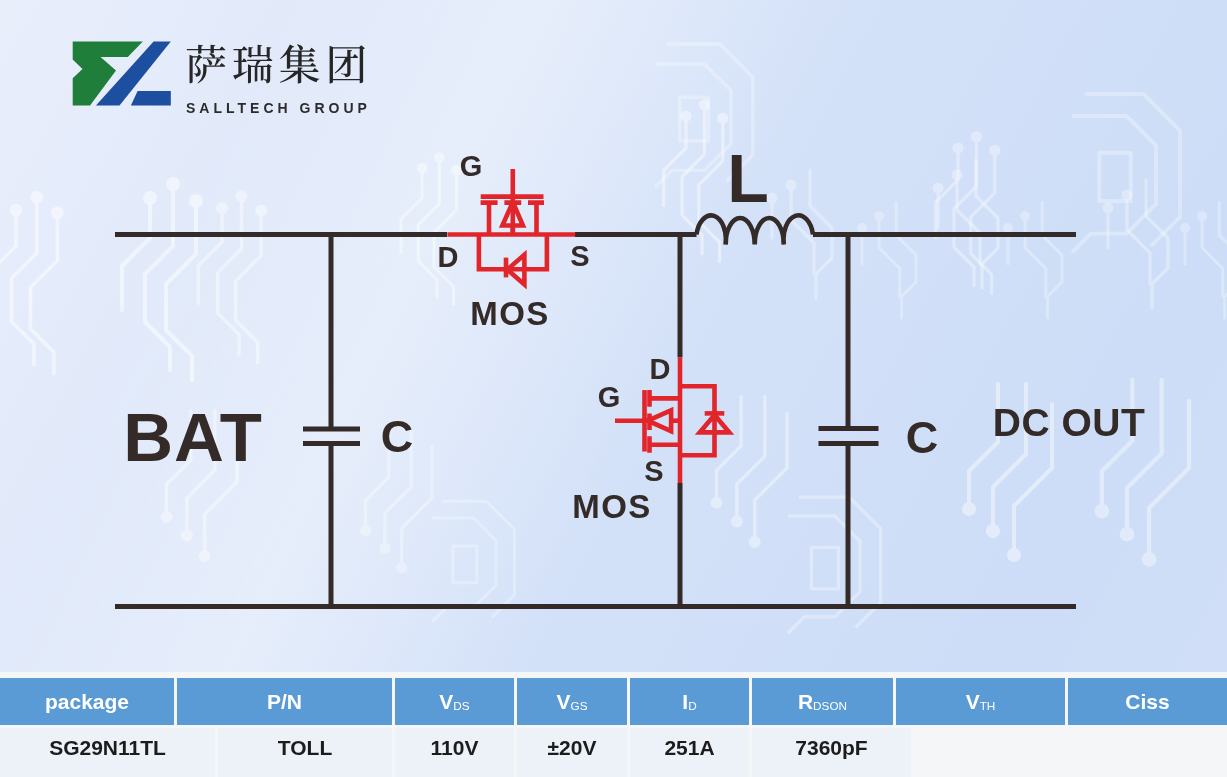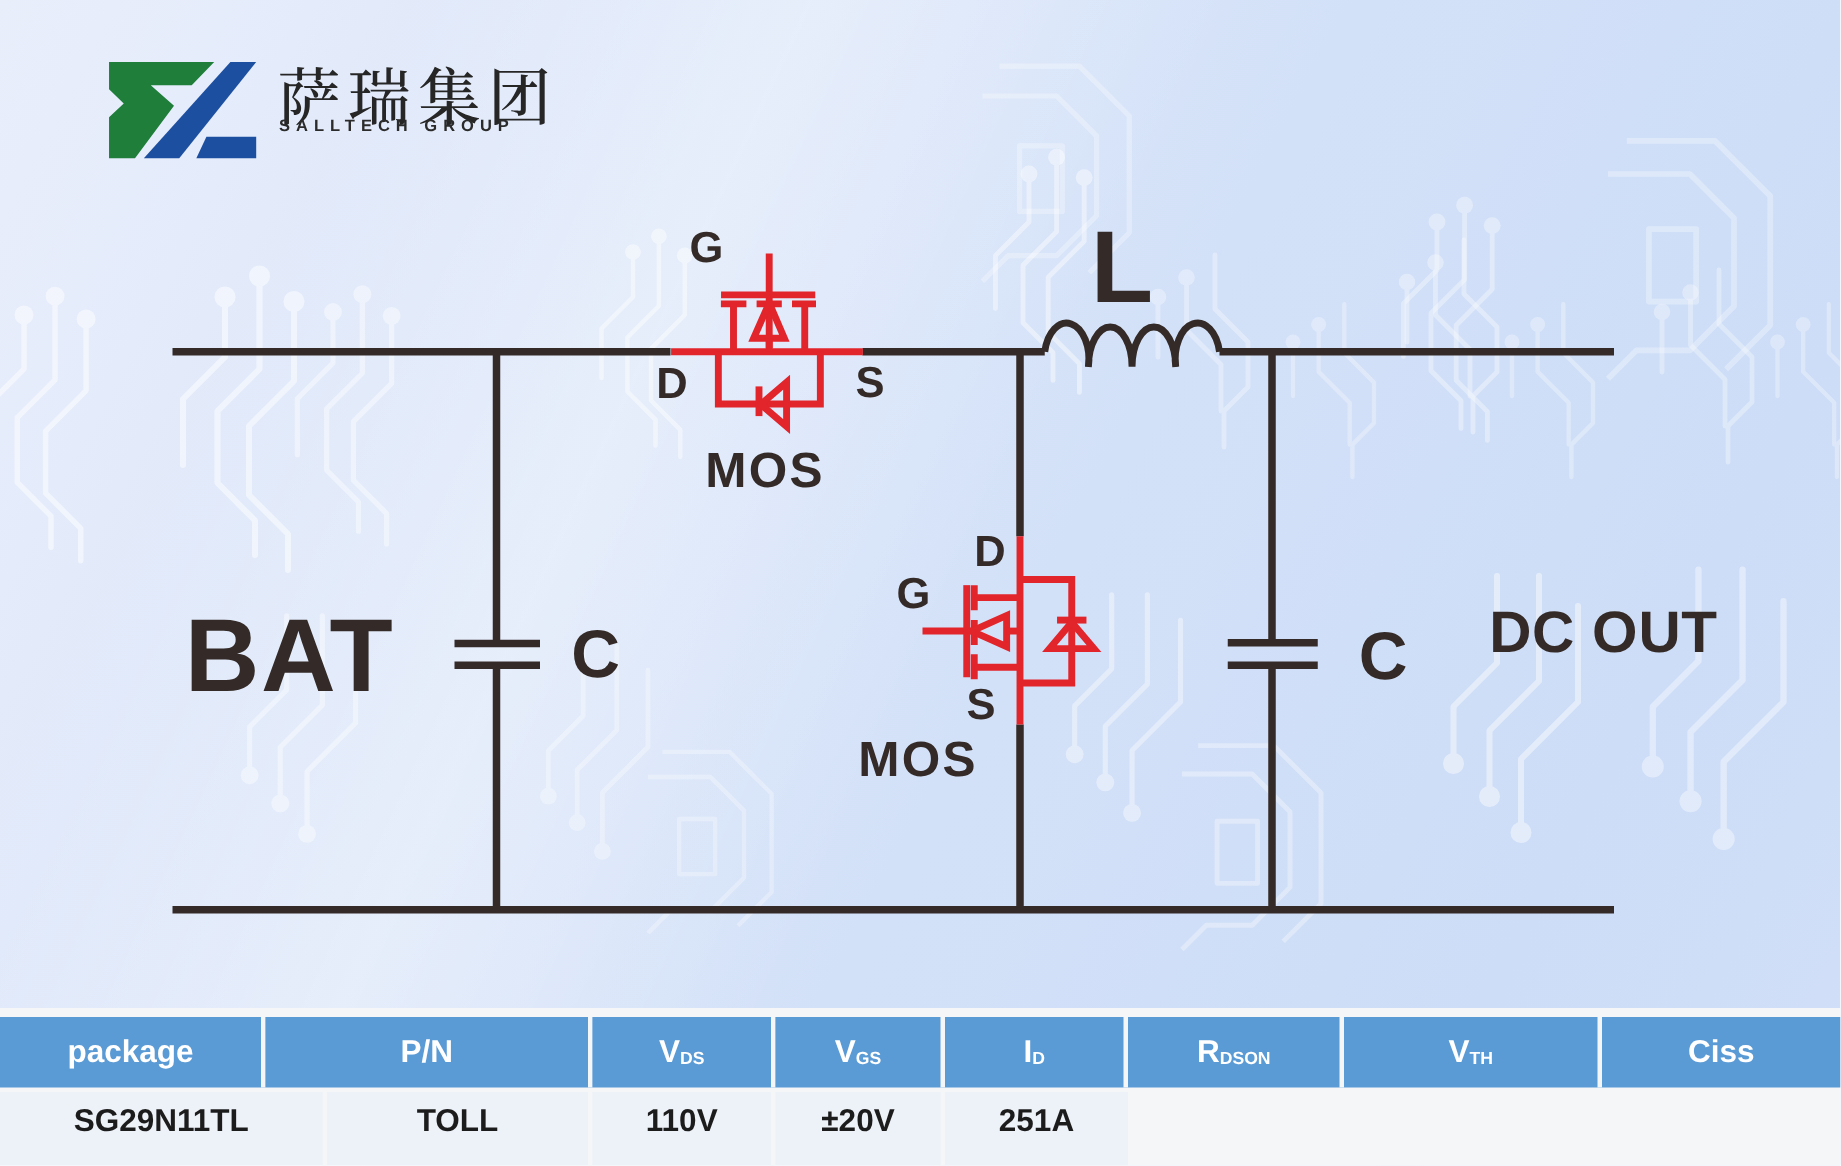--- a/index.html
+++ b/index.html
@@ -4,43 +4,43 @@
 <style>
   html,body{margin:0;padding:0;}
   body{width:1227px;height:777px;overflow:hidden;position:relative;
        font-family:"Liberation Sans","DejaVu Sans",sans-serif;}
   .page{position:absolute;inset:0;
         background:linear-gradient(118deg,#e9eefb 0%,#dee8fa 28%,#d3e1f8 55%,#cdddf7 82%,#d1dff7 100%);}
   .sheen{position:absolute;inset:0;
          background:linear-gradient(115deg,rgba(255,255,255,0) 18%,rgba(255,255,255,0.30) 34%,rgba(255,255,255,0) 52%);}
   svg.layer{position:absolute;left:0;top:0;}
   
-  .logo-en{position:absolute;left:186px;top:78px;
-           font-size:11px;font-weight:bold;letter-spacing:4px;color:#2b2b2b;white-space:nowrap;}
+  .logo-en{position:absolute;left:186px;top:100px;
+           font-size:14px;font-weight:bold;letter-spacing:4px;color:#2b2b2b;white-space:nowrap;}
   .sr{position:absolute;width:1px;height:1px;overflow:hidden;clip-path:inset(50%);white-space:nowrap;}
   
   .clabel{position:absolute;transform:translate(-50%,-50%);color:#342b28;font-weight:bold;
           white-space:nowrap;line-height:1;}
   .lab-bat{font-size:69px;letter-spacing:1px;}
   .lab-l{font-size:68px;}
   .lab-c{font-size:45px;}
   .lab-dcout{font-size:39px;letter-spacing:0.5px;}
   .lab-pin{font-size:29px;}
   .lab-mos{font-size:33px;letter-spacing:1.5px;}
   
   .tablewrap{position:absolute;left:0;top:672px;width:1227px;height:105px;background:#f4f6f8;}
   .spec-row{position:absolute;left:0;display:flex;width:1227px;}
   .spec-row.hdr{top:6px;height:47px;}
   .spec-row.val{top:56px;height:49px;font-weight:bold;}
   .cell{box-sizing:border-box;display:flex;align-items:center;justify-content:center;
         border-right:3px solid #f4f6f8;}
   .cell:last-child{border-right:none;}
   .hdr .cell{background:#5b9bd5;color:#fff;font-weight:bold;font-size:21px;}
   .val .cell{background:#edf1f8;color:#1c1c1c;font-size:21px;align-items:flex-start;padding-top:8px;}
-  .cell sub{font-size:0.56em;font-weight:bold;vertical-align:baseline;position:relative;top:0.32em;letter-spacing:0;}
+  .cell sub{font-size:0.56em;font-weight:normal;vertical-align:baseline;position:relative;top:0.32em;letter-spacing:0;}
   .c0{width:218px;}.c1{width:177px;}.c2{width:122px;}.c3{width:113px;}
   .c4{width:122px;}.c5{width:144px;}.c6{width:172px;}.c7{width:159px;}
 </style>
 </head>
 <body>
 
 <div class="page">
   <div class="sheen"></div>
 
   <svg class="layer" width="1227" height="777" viewBox="0 0 1227 777">
@@ -205,15 +205,16 @@
           <span>Ciss</span>
           <sub></sub>
         </div>
     </div>
     <div class="spec-row val">
       <div class="cell c0">SG29N11TL</div>
       <div class="cell c1">TOLL</div>
       <div class="cell c2">110V</div>
       <div class="cell c3">±20V</div>
       <div class="cell c4">251A</div>
+      <div class="cell c7">7360pF</div>
     </div>
   </div>
 </div>
 
 </body></html>

